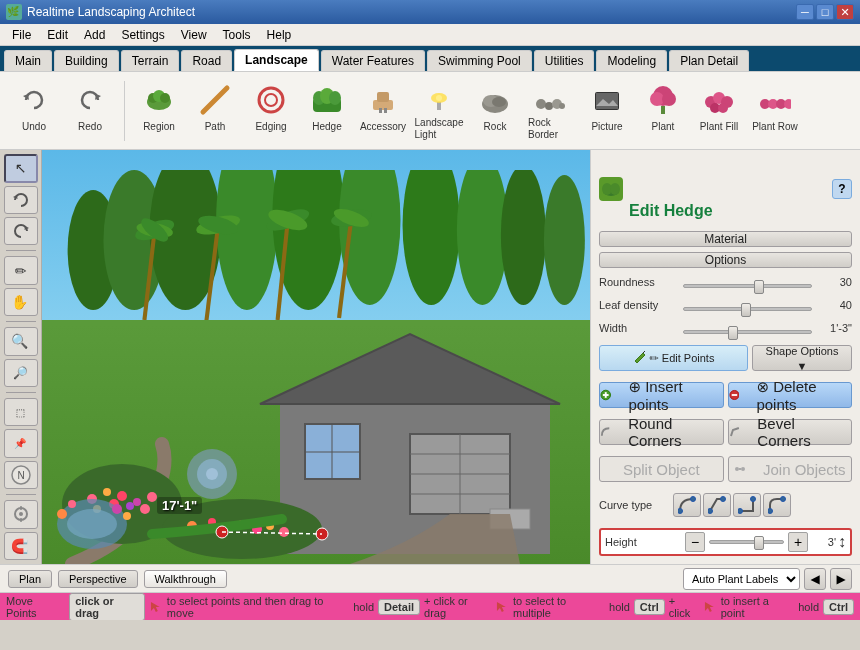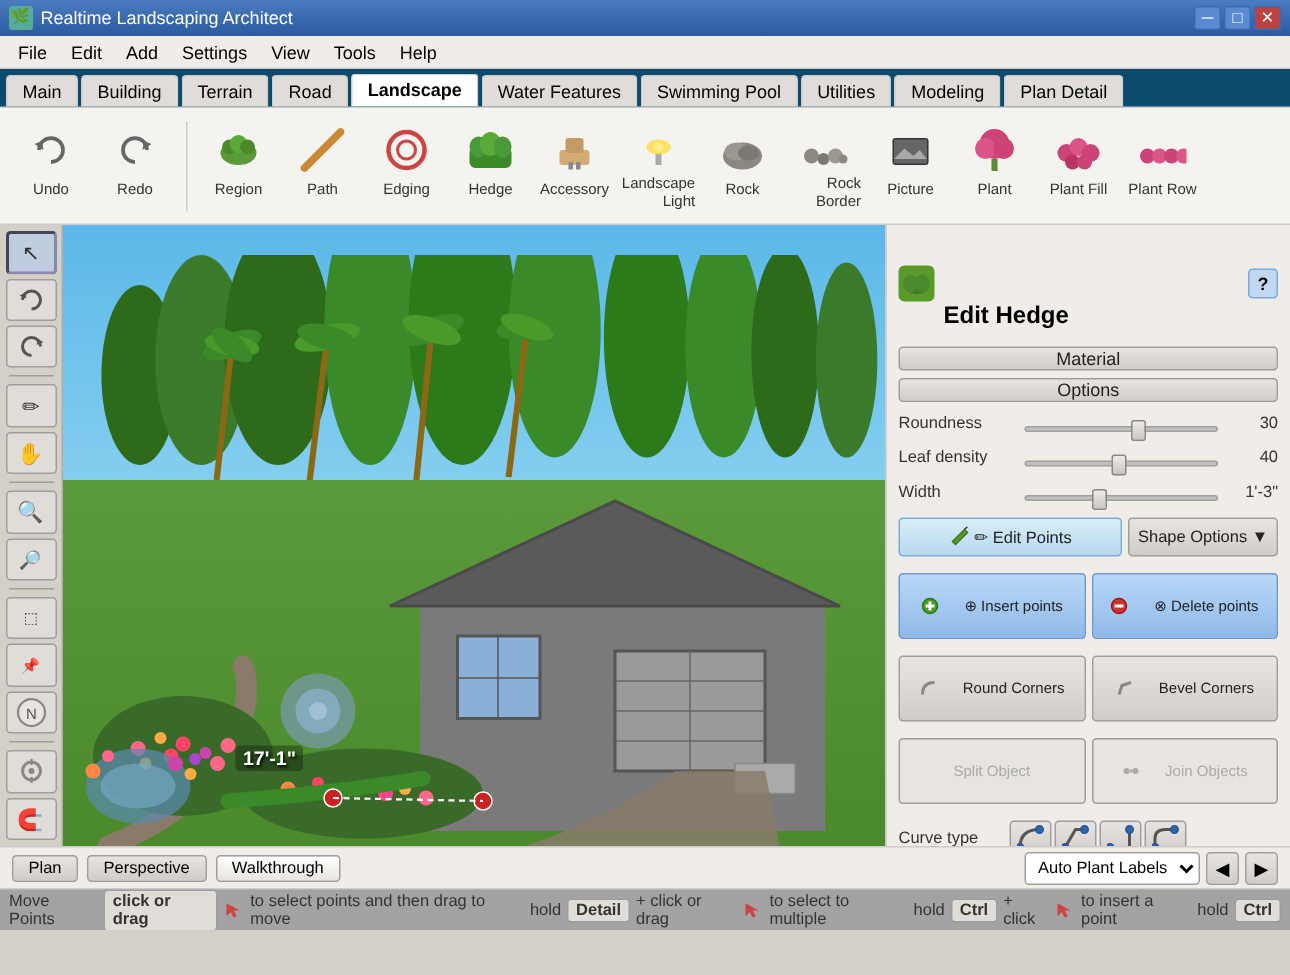--- a/index.html
+++ b/index.html
@@ -19,50 +19,50 @@
 
     
     #tabbar { background: #0c4a6e; height: 26px; display: flex; align-items: flex-end; padding: 0 4px; border-bottom: 1px solid #ccc; }
     .tab { padding: 3px 10px; cursor: pointer; font-size: 12px; border: 1px solid #ccc; border-bottom: none; background: #e0ddd8; margin-right: 2px; border-radius: 3px 3px 0 0; }
     .tab.active { background: #fff; font-weight: bold; border-bottom: 1px solid #fff; }
 
     
     #toolbar { background: #f5f3ef; height: 78px; display: flex; align-items: center; padding: 4px 8px; border-bottom: 1px solid #ccc; gap: 4px; }
     .tool-btn { display: flex; flex-direction: column; align-items: center; width: 52px; height: 68px; padding: 4px 2px; cursor: pointer; border: 1px solid transparent; border-radius: 3px; font-size: 10px; text-align: center; color: #333; }
     .tool-icon { width: 36px; height: 36px; margin-bottom: 3px; display: flex; align-items: center; justify-content: center; }
-    .tool-label { font-size: 10px; line-height: 1.2; text-align: right; }
+    .tool-label { font-size: 10px; line-height: 1.2; text-align: left; }
     .separator { width: 1px; height: 60px; background: #ccc; margin: 0 4px; }
 
     
     #main { display: flex; height: calc(650px - 24px - 22px - 26px - 78px - 28px - 28px); }
 
     
     #leftpanel { width: 42px; background: #d4d0c8; border-right: 1px solid #b0ada8; display: flex; flex-direction: column; align-items: center; padding: 4px 0; gap: 3px; }
     .left-btn { width: 34px; height: 30px; background: #e0ddd8; border: 1px solid #a09da0; border-radius: 3px; display: flex; align-items: center; justify-content: center; cursor: pointer; font-size: 14px; color: #333; }
     .left-btn.active { background: #c0cce0; border: 2px inset #8888aa; }
     .left-separator { width: 30px; height: 1px; background: #a09da0; margin: 2px 0; }
 
     
     #canvas-area { flex: 1; position: relative; background: #4a8a3a; overflow: hidden; }
 
     
     #rightpanel { width: 270px; background: #f0ede8; border-left: 1px solid #ccc; display: flex; flex-direction: column; padding: 8px; gap: 5px; overflow-y: auto; }
     .panel-header { display: flex; align-items: center; gap: 6px; margin-bottom: 6px; }
-    .panel-title { font-size: 16px; font-weight: bold; color: #000000; margin-top: 44px; }
+    .panel-title { font-size: 16px; font-weight: bold; color: #15803d; margin-top: 44px; }
     .help-btn { width: 20px; height: 20px; background: #c0d8f0; border: 1px solid #7aabde; border-radius: 3px; text-align: center; line-height: 18px; font-weight: bold; cursor: pointer; margin-left: auto; }
     .panel-btn { width: 100%; height: 26px; background: linear-gradient(to bottom, #e8e5e0, #d0cdc8); border: 1px solid #a09da0; border-radius: 3px; cursor: pointer; font-size: 12px; color: #222; display: flex; align-items: center; justify-content: center; }
 
     .slider-row { display: flex; align-items: flex-end; margin: 3px 0; }
     .slider-label { width: 80px; font-size: 11px; color: #333; }
     .slider-track { flex: 1; height: 4px; background: #c0c0c0; border: 1px solid #a0a0a0; border-radius: 2px; position: relative; margin: 0 4px; }
     .slider-thumb { width: 10px; height: 14px; background: linear-gradient(to bottom, #f0ede8, #c8c5c0); border: 1px solid #888; border-radius: 2px; position: absolute; top: -5px; cursor: pointer; }
     .slider-value { width: 36px; text-align: right; font-size: 11px; color: #333; }
 
     .btn-row { display: flex; gap: 4px; margin: 3px 0; }
-    .btn-half { flex: 1; height: 44px; background: linear-gradient(to bottom, #e8e5e0, #d0cdc8); border: 1px solid #a09da0; border-radius: 3px; cursor: pointer; font-size: 10px; color: #222; display: flex; align-items: center; justify-content: center; gap: 17px; }
+    .btn-half { flex: 1; height: 26px; background: linear-gradient(to bottom, #e8e5e0, #d0cdc8); border: 1px solid #a09da0; border-radius: 3px; cursor: pointer; font-size: 15px; color: #222; display: flex; align-items: center; justify-content: center; gap: 17px; }
     .btn-half.blue { background: linear-gradient(to bottom, #b8d8f8, #90b8e8); border-color: #6898d0; }
     .btn-half.disabled { color: #aaa; cursor: default; background: #e8e5e0; }
 
     .curve-row { display: flex; align-items: center; margin: 3px 0; gap: 4px; }
     .curve-label { width: 70px; font-size: 11px; color: #333; }
     .curve-btns { display: flex; gap: 2px; }
     .curve-btn { width: 28px; height: 24px; background: linear-gradient(to bottom, #e8e5e0, #d0cdc8); border: 1px solid #a09da0; border-radius: 3px; cursor: pointer; display: flex; align-items: center; justify-content: center; }
 
     .height-row { display: flex; align-items: center; margin: 3px 0; background: #fff; border: 2px solid #d04040; border-radius: 3px; padding: 2px 4px; }
     .height-label { width: 80px; font-size: 11px; color: #333; }
@@ -74,32 +74,32 @@
 
     
     #bottombar { height: 28px; background: #f0ede8; border-top: 1px solid #ccc; display: flex; align-items: center; padding: 0 8px; gap: 6px; }
     .view-btn { padding: 2px 10px; background: linear-gradient(to bottom, #e8e5e0, #d0cdc8); border: 1px solid #a09da0; border-radius: 3px; cursor: pointer; font-size: 11px; }
     .view-btn.active { background: linear-gradient(to bottom, #ffffff, #e8e5e0); }
     .dropdown-wrap { margin-left: auto; display: flex; align-items: flex-start; gap: 4px; }
     .dropdown { height: 22px; background: white; border: 1px solid #a09da0; border-radius: 3px; padding: 0 4px; font-size: 11px; }
     .icon-btn { width: 22px; height: 22px; background: linear-gradient(to bottom, #e8e5e0, #d0cdc8); border: 1px solid #a09da0; border-radius: 3px; cursor: pointer; display: flex; align-items: center; justify-content: center; }
 
     
-    #statusbar { height: 28px; background: #a3a3a3; border-top: 1px solid #ccc; display: flex; align-items: center; padding: 0 6px; font-size: 11px; color: #333; gap: 4px; overflow: hidden; }
+    #statusbar { height: 28px; background: #ec4899; border-top: 1px solid #ccc; display: flex; align-items: center; padding: 0 6px; font-size: 11px; color: #333; gap: 4px; overflow: hidden; }
     .status-key { background: #e0ddd8; border: 1px solid #a09da0; border-radius: 3px; padding: 1px 5px; font-size: 11px; font-weight: bold; }
     .status-text { font-size: 11px; }
 
     
     .landscape-scene { position: absolute; top: 0; left: 0; right: 0; bottom: 0; }
     .sky { position: absolute; top: 0; left: 0; right: 0; height: 45%; background: linear-gradient(to bottom, #5bb8e8, #88d0f0); }
 
     
     .edit-points-row { display: flex; gap: 4px; margin: 3px 0; }
     .edit-pts-btn { flex: 1; height: 26px; background: linear-gradient(to bottom, #d8eef8, #b8d8f0); border: 1px solid #7aabde; border-radius: 3px; cursor: pointer; font-size: 11px; color: #222; display: flex; align-items: center; justify-content: center; gap: 3px; }
-    .shape-opts-btn { width: 100px; height: 26px; background: linear-gradient(to bottom, #e8e5e0, #d0cdc8); border: 1px solid #a09da0; border-radius: 3px; cursor: pointer; font-size: 11px; color: #222; display: flex; align-items: center; justify-content: center; gap: 3px; }
+    .shape-opts-btn { width: 100px; height: 26px; background: linear-gradient(to bottom, #e8e5e0, #d0cdc8); border: 1px solid #a09da0; border-radius: 3px; cursor: pointer; font-size: 11px; color: #222; display: flex; align-items: center; justify-content: center; gap: 3px; flex-direction: column; }
 
     .hedge-icon { width: 24px; height: 24px; background: #5a9a2a; border-radius: 4px; display: flex; align-items: center; justify-content: center; }
   </style>
 </head>
 <body>
 
 <div id="titlebar">
   <span class="icon">🌿</span>
   <span class="title">Realtime Landscaping Architect</span>
   <div class="winbtns">

